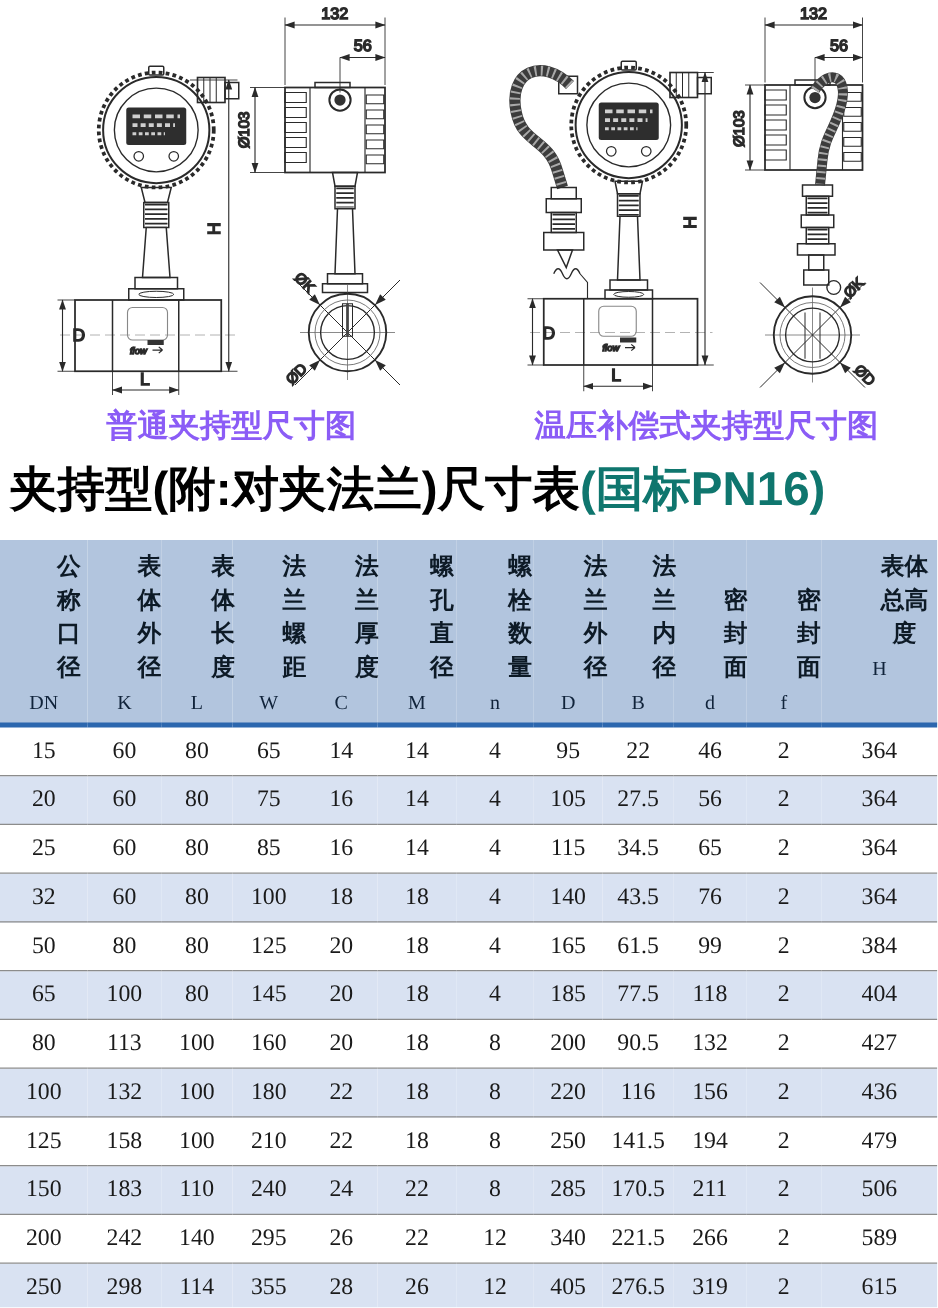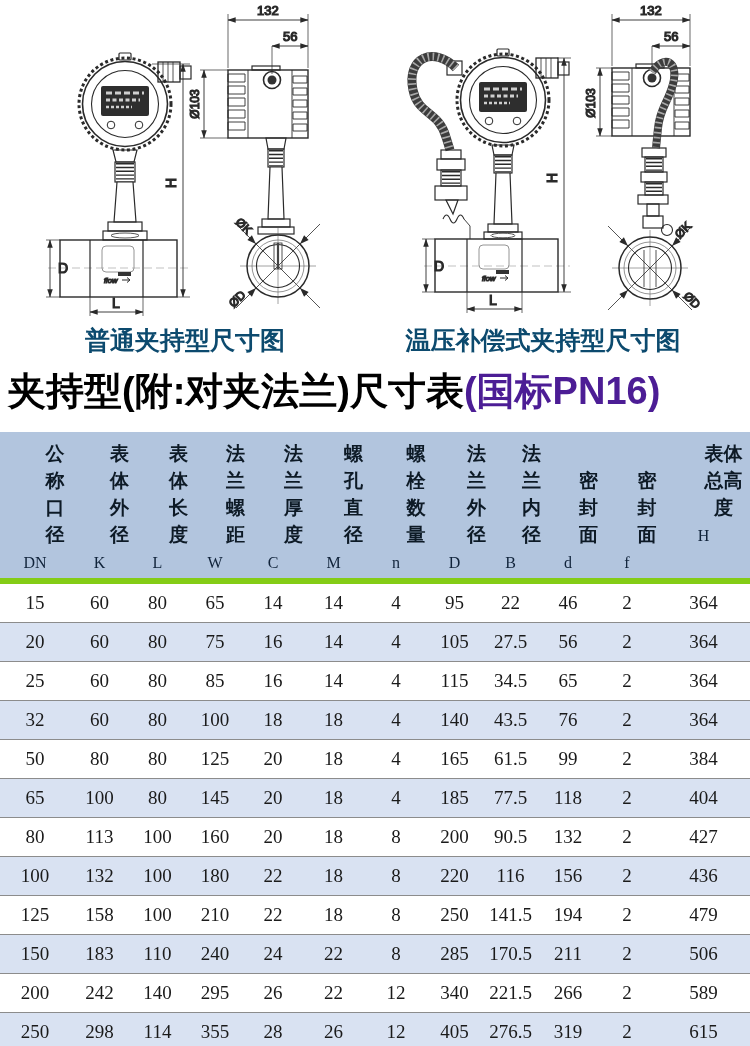--- a/index.html
+++ b/index.html
@@ -4,35 +4,35 @@
 <style>
   html,body{margin:0;padding:0;background:#fff;}
   .page{position:relative;width:750px;height:1046px;background:#fff;overflow:hidden;
         font-family:"Liberation Sans",sans-serif;}
   svg{display:block;}
   svg text{font-family:"Liberation Sans",sans-serif;fill:#2a2a2a;}
   .dim{font-size:13px;}
   .dimsm{font-size:12px;}
   .dimbig{font-size:14px;}
   .flowtxt{font-size:7.5px;font-style:italic;}
-  .caption{position:absolute;top:324px;font-size:25px;font-weight:600;color:#0c4a6e;text-align:center;}
+  .caption{position:absolute;top:324px;font-size:25px;font-weight:600;color:#8b5cf6;text-align:center;}
   .cap-left{left:40px;width:290px;}
-  .cap-right{left:383px;width:320px;}
+  .cap-right{left:405px;width:320px;}
   .title{position:absolute;top:366px;left:8px;font-size:38px;font-weight:600;color:#000;white-space:nowrap;}
   .title .red{color:var(--accent-red,#ed1111);}
   table.spec{position:absolute;top:432px;left:0;width:750px;border-collapse:collapse;table-layout:fixed;}
   table.spec thead tr{background:var(--header-bg,#b2c5de);}
   table.spec thead th{height:92px;vertical-align:top;padding:8px 0 0 0;
       border-bottom:4px solid var(--header-rule,#2c67ae);}
   .h1{font-size:19px;font-weight:700;line-height:27px;color:#0d1a26;min-height:27px;padding-left:40px;}
   .h3{font-family:"Liberation Serif",serif;font-weight:400;font-size:16px;line-height:30px;color:#10233a;}
   table.spec tbody td{height:36px;text-align:center;vertical-align:middle;
       font-family:"Liberation Serif",serif;font-size:19px;color:#1a1a1a;
       border-top:1px solid #8c8c8c;}
-  table.spec tbody tr:first-child td{border-top:6px solid #84cc16;margin-left:24px;}
+  table.spec tbody tr:first-child td{border-top:1px solid #84cc16;margin-left:24px;}
   table.spec tbody tr:nth-child(even){background:var(--row-alt-bg,#d9e2f2);}
 </style>
 </head>
 <body>
 
 <div class="page">
 
   <svg width="750" height="320" viewBox="0 0 750 320" stroke="#2a2a2a" fill="none" stroke-width="1.2">
     <defs>
       <marker id="ma" viewBox="0 0 10 10" refX="9.5" refY="5" markerWidth="9" markerHeight="9" orient="auto-start-reverse">
@@ -225,21 +225,21 @@
         <polygon points="0,0 -9,3.2 -9,-3.2" fill="#2a2a2a" stroke="none" transform="translate(672,246) rotate(135)"></polygon>
         <text class="dimsm" transform="translate(686,233) rotate(-45)" text-anchor="middle">ØK</text>
         <text class="dimsm" transform="translate(689,303) rotate(45)" text-anchor="middle">ØD</text>
       </g>
     </g>
   </svg>
 
   <div class="caption cap-left">普通夹持型尺寸图</div>
   <div class="caption cap-right">温压补偿式夹持型尺寸图</div>
 
-  <div class="title"><span>夹持型(附:对夹法兰)尺寸表</span><span class="red" style="color: #4c1d95;">(国标PN16)</span></div>
+  <div class="title"><span>夹持型(附:对夹法兰)尺寸表</span><span class="red" style="color: #0f766e;">(国标PN16)</span></div>
 
   <table class="spec">
     <colgroup>
       <col style="width:70px">
         <col style="width:59px">
         <col style="width:57px">
         <col style="width:58px">
       <col style="width:58px">
         <col style="width:63px">
         <col style="width:62px">

